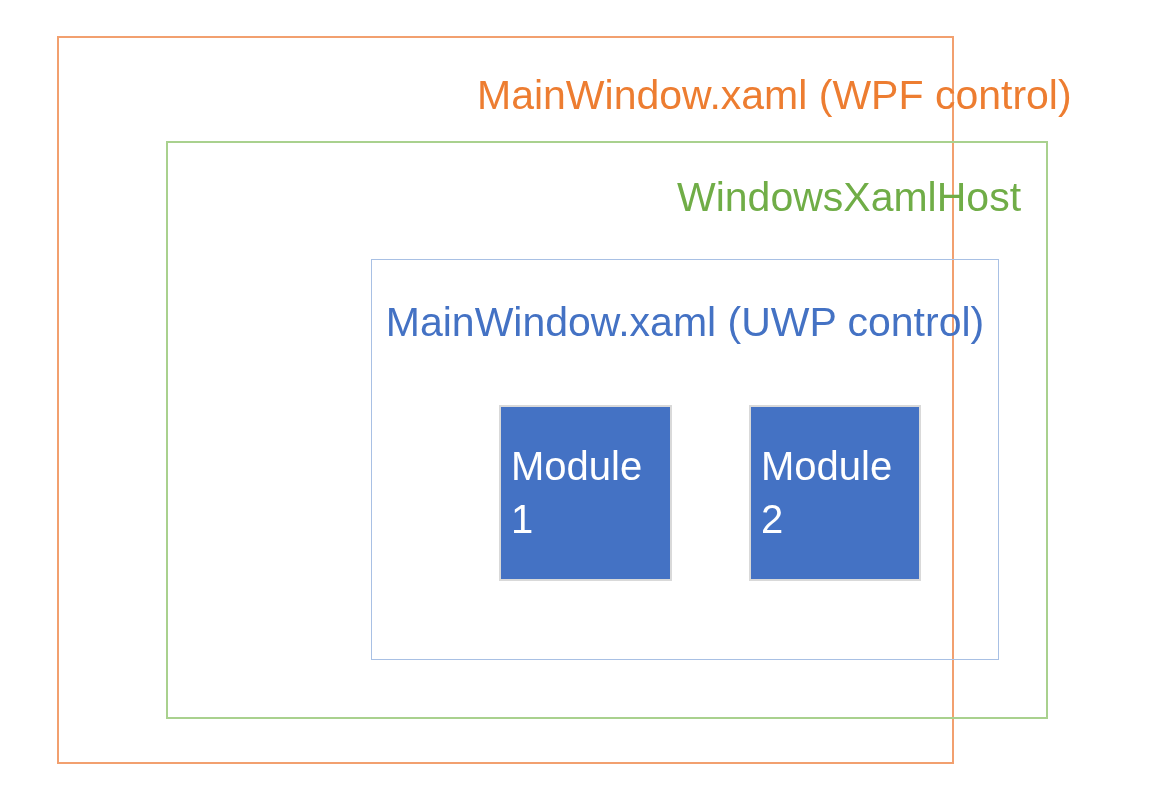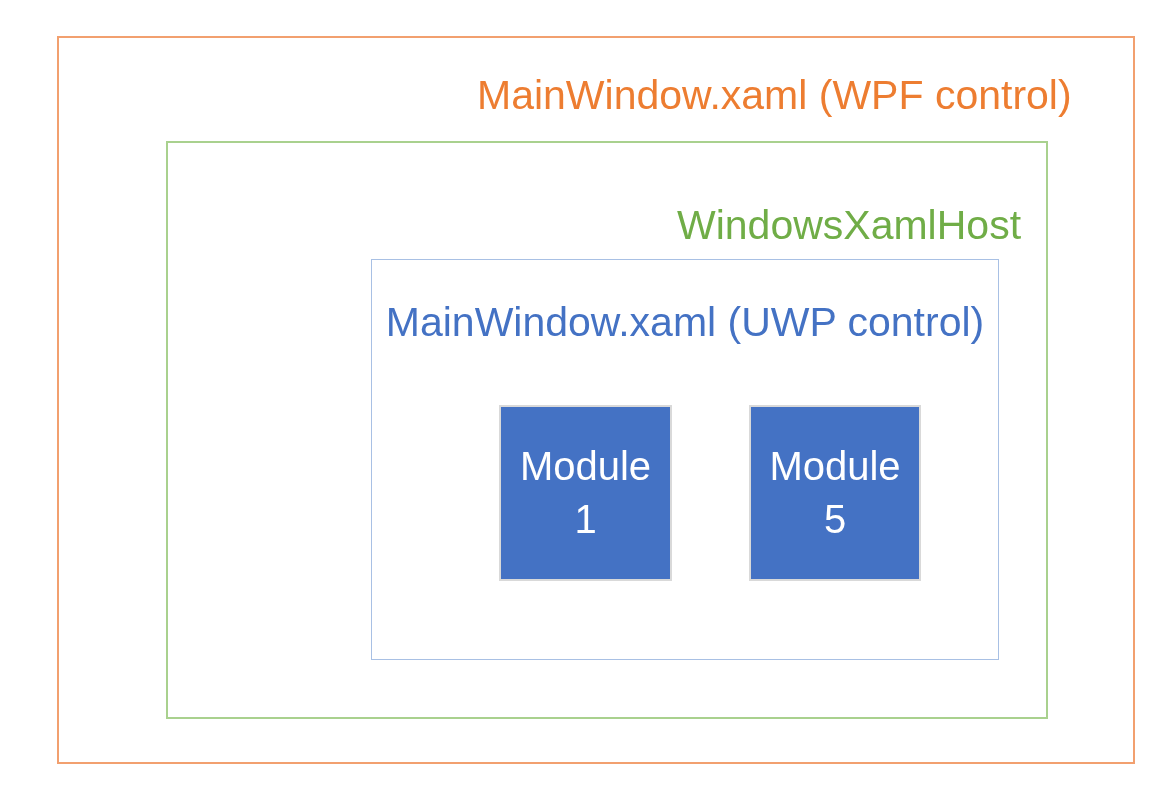--- a/index.html
+++ b/index.html
@@ -22,41 +22,40 @@
   .box-label {
     position: absolute;
     white-space: nowrap;
     font-size: 41px;
     line-height: 50px;
     letter-spacing: 0px;
   }
   #outer-box {
     left: 57px;
     top: 36px;
-    width: 1078px;
+    width: 897px;
     height: 728px;
     border-width: 2px;
     border-style: solid;
   }
   #outer-label {
     left: 418px;
     top: 32px;
   }
   #host-box {
     left: 107px;
     top: 103px;
     width: 882px;
     height: 578px;
     border-width: 2px;
     border-style: solid;
   }
   #host-label {
     left: 509px;
     top: 29px;
-    margin-top: 28px;
   }
   #shell-box {
     left: 203px;
     top: 116px;
     width: 628px;
     height: 401px;
     border-width: 1.5px;
     border-style: solid;
   }
   #shell-label {
@@ -68,21 +67,21 @@
   .module {
     position: absolute;
     box-sizing: border-box;
     top: 145px;
     height: 176px;
     border-width: 2px;
     border-style: solid;
     display: flex;
     align-items: center;
     justify-content: center;
-    text-align: center;
+    text-align: left;
     font-size: 40px;
     line-height: 53px;
     padding: 0 10px;
   }
   #module-1 {
     left: 127px;
     width: 173px;
   }
   #module-2 {
     left: 377px;
@@ -96,16 +95,16 @@
   <div class="box-label" id="outer-label" style="color: rgb(237, 125, 49);">MainWindow.xaml (WPF control)</div>
 
   <div class="box" id="host-box" style="border-color: rgb(169, 209, 142);">
     <div class="box-label" id="host-label" style="color: rgb(112, 173, 71);">WindowsXamlHost</div>
 
     <div class="box" id="shell-box" style="border-color: rgb(168, 192, 228);">
       <div class="box-label" id="shell-label" style="color: rgb(68, 114, 196);">MainWindow.xaml (UWP control)</div>
 
       <div class="module" id="module-1" style="background-color: rgb(68, 114, 196); color: rgb(255, 255, 255); border-color: rgb(217, 217, 217);">Module 1</div>
 
-      <div class="module" id="module-2" style="background-color: rgb(68, 114, 196); color: rgb(255, 255, 255); border-color: rgb(217, 217, 217);">Module 5</div>
+      <div class="module" id="module-2" style="background-color: rgb(68, 114, 196); color: rgb(255, 255, 255); border-color: rgb(217, 217, 217);">Module 2</div>
     </div>
   </div>
 </div>
 
 </body></html>

